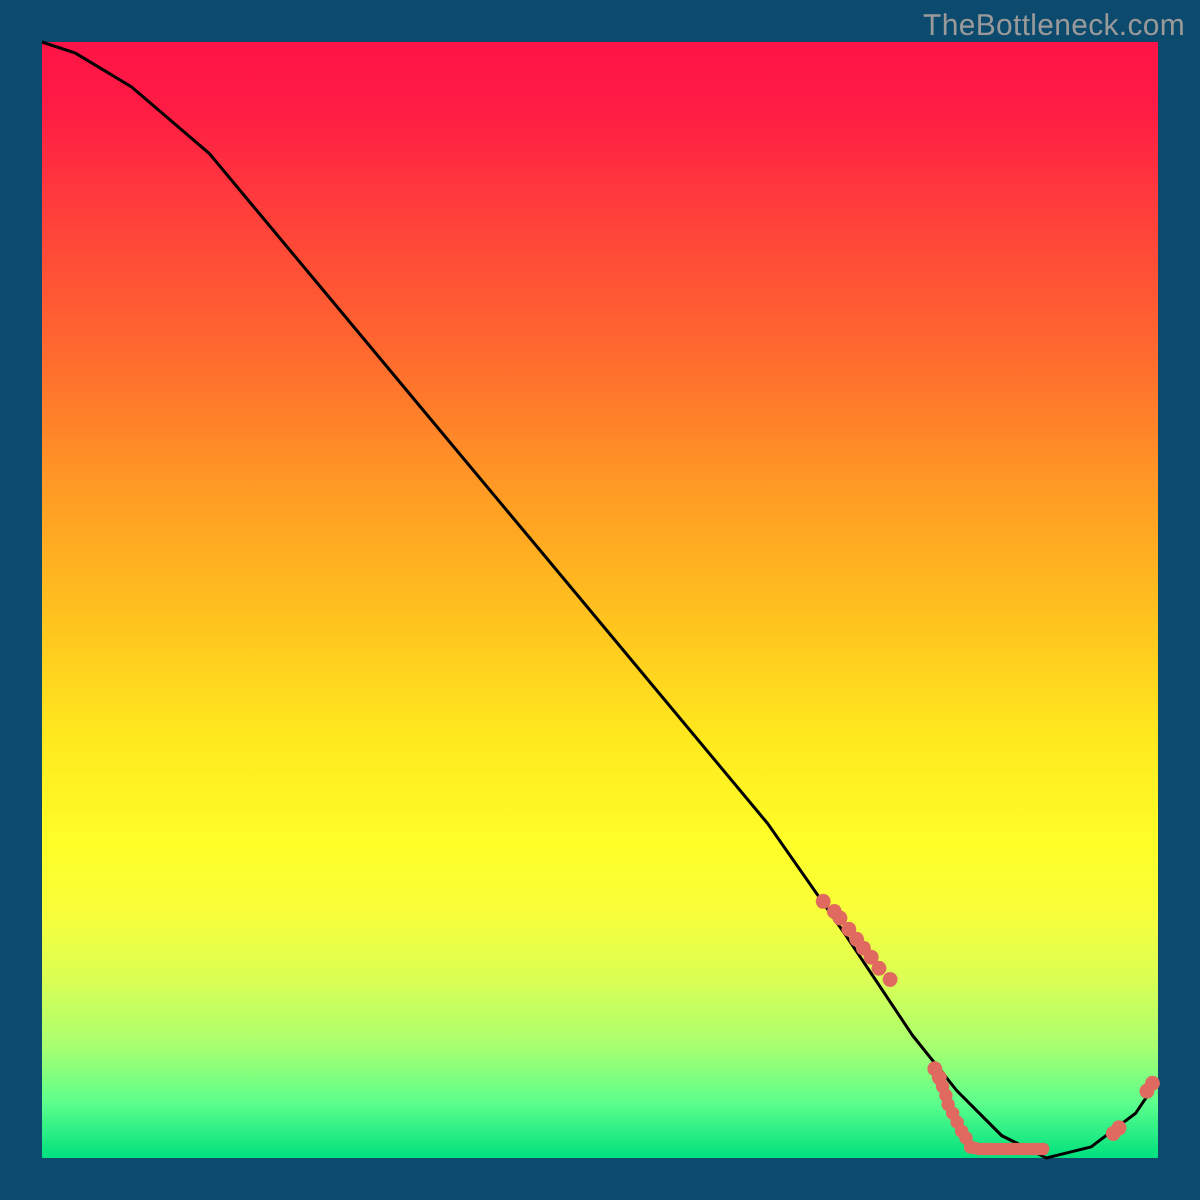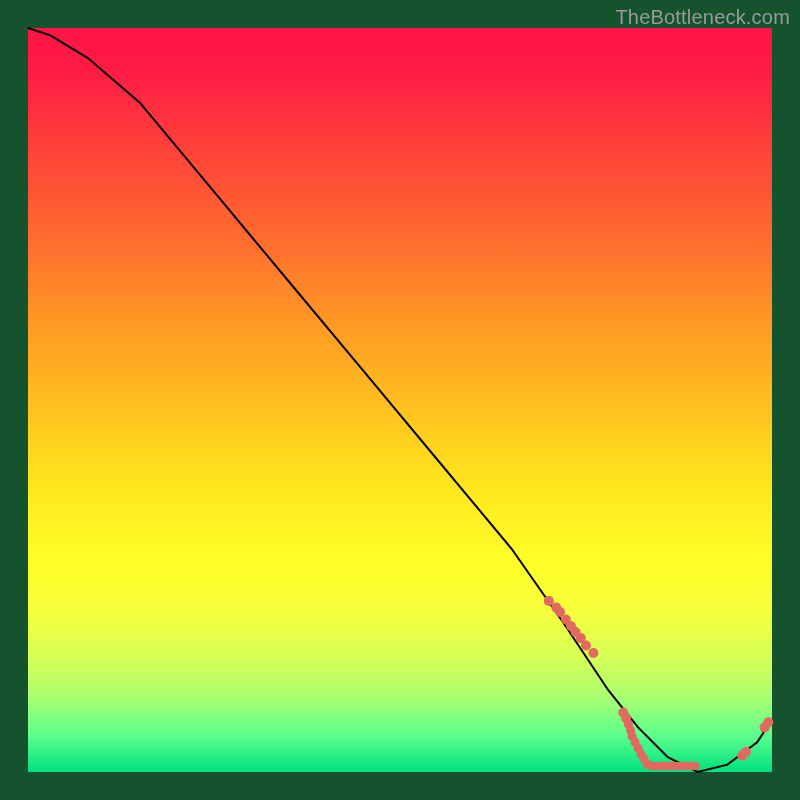--- a/index.html
+++ b/index.html
@@ -8,21 +8,21 @@
     width: 800px;
     height: 800px;
     background: #000;
     overflow: hidden;
     font-family: Arial, Helvetica, sans-serif;
   }
   .frame {
     position: relative;
     width: 800px;
     height: 800px;
-    background: #14532d;
+    background: #0c4a6e;
   }
   .plot {
     position: absolute;
     left: 28px;
     top: 28px;
     width: 744px;
     height: 744px;
     
     background: linear-gradient(
       to bottom,

